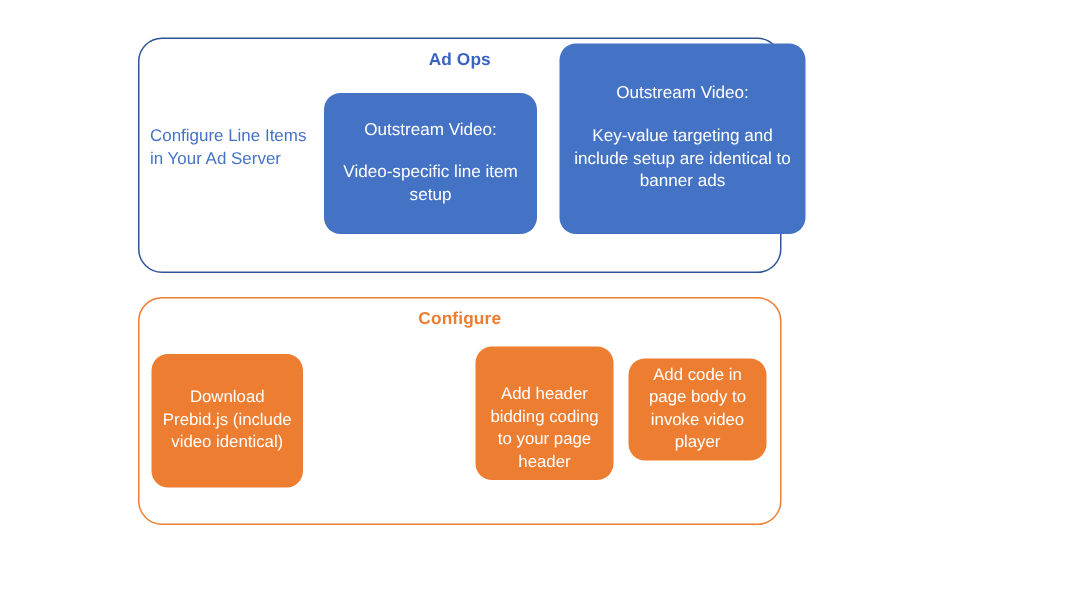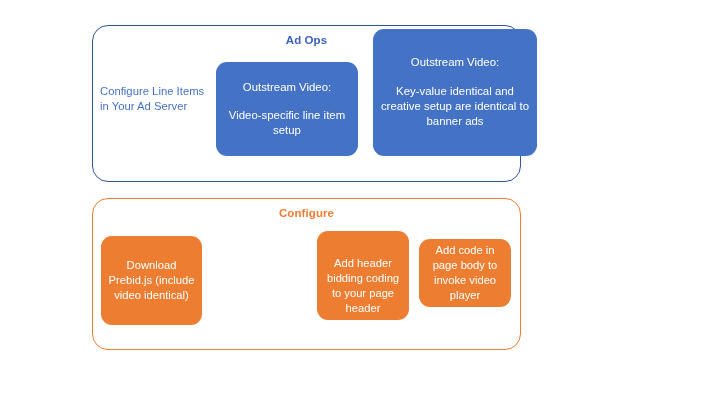--- a/index.html
+++ b/index.html
@@ -165,21 +165,21 @@
 
   <div class="node blue node-instream">
     <div class="line-title">Outstream Video:</div>
     <div class="line-gap"></div>
     <div class="line-body">Video-specific line item setup</div>
   </div>
 
   <div class="node blue node-outstream">
     <div class="line-title">Outstream Video:</div>
     <div class="line-gap"></div>
-    <div class="line-body">Key-value identical and creative setup are identical to banner ads</div>
+    <div class="line-body">Key-value targeting and include setup are identical to banner ads</div>
   </div>
 
   <div class="group group-dev">
     <div class="group-title">Configure</div>
   </div>
 
   <div class="node orange node-download">
     <div class="line-body">Download Prebid.js (include video identical)</div>
   </div>
 

